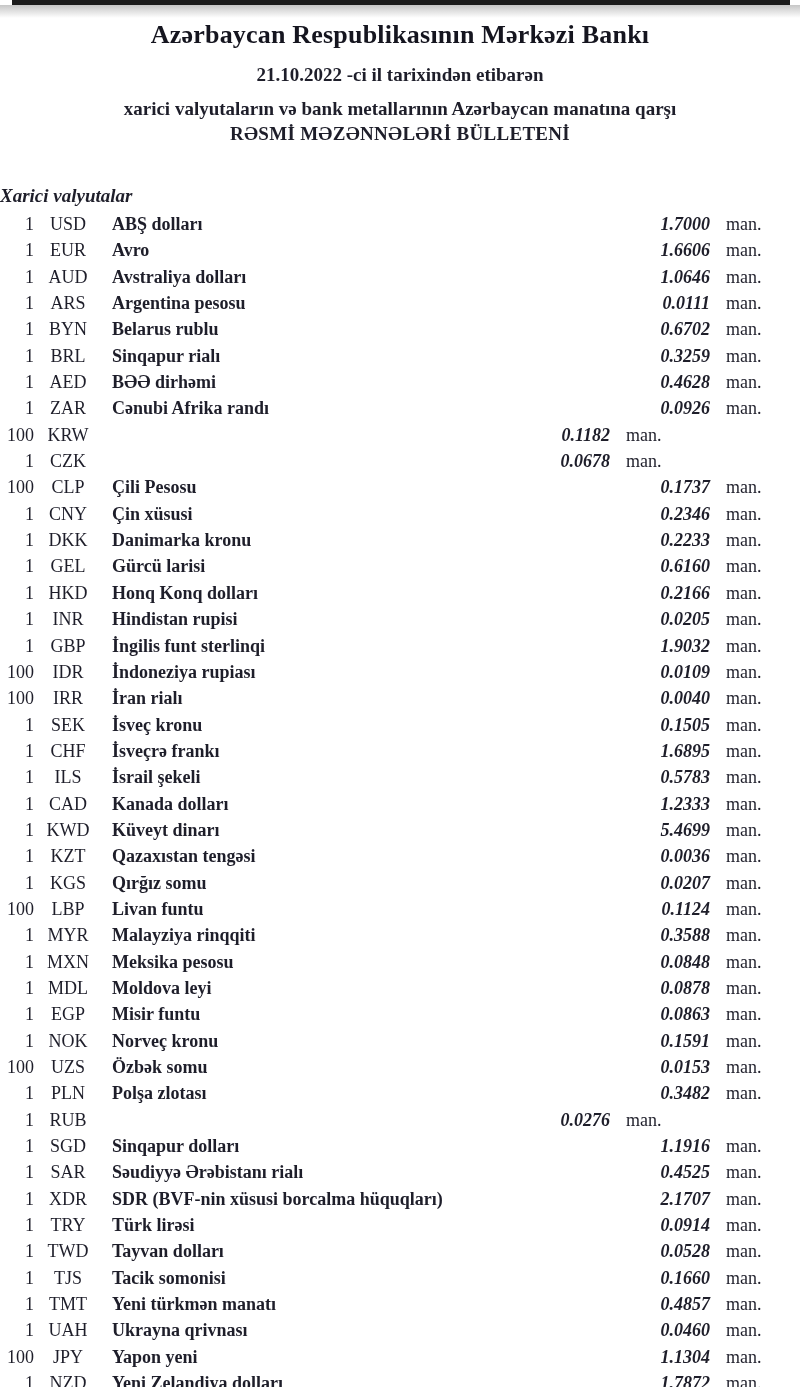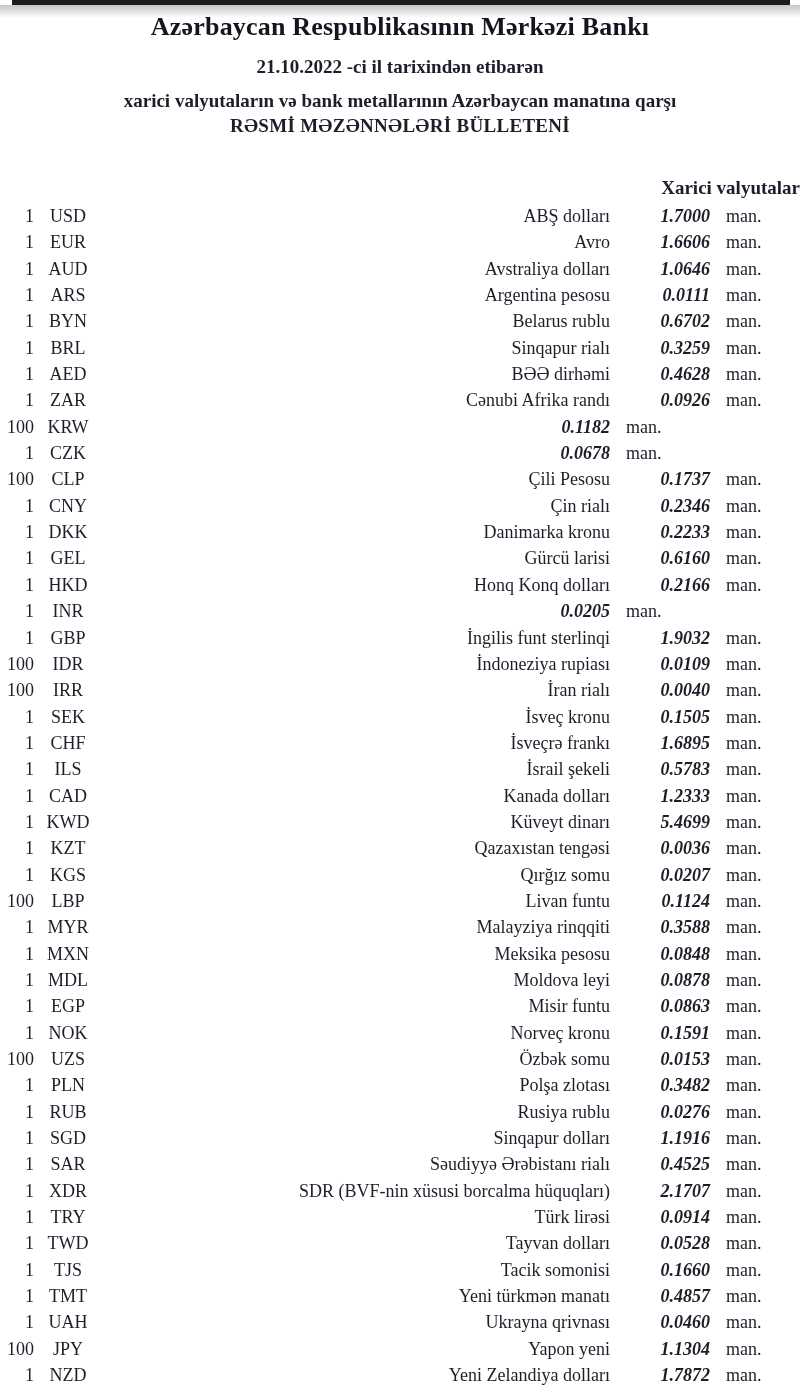--- a/index.html
+++ b/index.html
@@ -27,21 +27,21 @@
     position: absolute;
     top: 5px;
     left: 0;
     width: 800px;
     height: 13px;
     background: linear-gradient(#c6c6c6, #ffffff);
   }
   .header {
     position: relative;
     text-align: center;
-    padding-top: 12px;
+    padding-top: 20px;
   }
   .bank-name {
     font-size: 26px;
     font-weight: bold;
     line-height: 30px;
     color: #15151f;
     letter-spacing: 0.2px;
   }
   .date-line {
     font-size: 19px;
@@ -59,43 +59,45 @@
     font-size: 19px;
     font-weight: bold;
     line-height: 24px;
     margin-top: 1px;
     letter-spacing: 0.3px;
   }
   .section-title {
     font-size: 19px;
     font-weight: bold;
     line-height: 24px;
-    text-align: right;
+    text-align: left;
     margin-top: 38px;
+    font-style: italic;
   }
   .rates-table {
     margin-top: 3px;
   }
   .row {
     display: grid;
     grid-template-columns: 38px 60px 1fr 100px 55px;
     padding-right: 35px;
     line-height: 26.35px;
     font-size: 18px;
   }
   .cell-qty {
     text-align: right;
     padding-right: 4px;
   }
   .cell-code {
     text-align: center;
   }
   .cell-name {
-    text-align: right;
+    text-align: left;
     padding-left: 14px;
+    font-weight: bold;
   }
   .cell-rate {
     text-align: right;
     font-weight: bold;
     font-style: italic;
   }
   .cell-unit {
     text-align: left;
     padding-left: 16px;
   }
@@ -198,21 +200,21 @@
     <span class="cell-qty">100</span>
     <span class="cell-code">CLP</span>
     <span class="cell-name">Çili Pesosu</span>
     <span class="cell-rate">0.1737</span>
     <span class="cell-unit">man.</span>
   </div>
 
   <div class="row">
     <span class="cell-qty">1</span>
     <span class="cell-code">CNY</span>
-    <span class="cell-name">Çin rialı</span>
+    <span class="cell-name">Çin xüsusi</span>
     <span class="cell-rate">0.2346</span>
     <span class="cell-unit">man.</span>
   </div>
 
   <div class="row">
     <span class="cell-qty">1</span>
     <span class="cell-code">DKK</span>
     <span class="cell-name">Danimarka kronu</span>
     <span class="cell-rate">0.2233</span>
     <span class="cell-unit">man.</span>
@@ -230,20 +232,21 @@
     <span class="cell-qty">1</span>
     <span class="cell-code">HKD</span>
     <span class="cell-name">Honq Konq dolları</span>
     <span class="cell-rate">0.2166</span>
     <span class="cell-unit">man.</span>
   </div>
 
   <div class="row">
     <span class="cell-qty">1</span>
     <span class="cell-code">INR</span>
+    <span class="cell-name">Hindistan rupisi</span>
     <span class="cell-rate">0.0205</span>
     <span class="cell-unit">man.</span>
   </div>
 
   <div class="row">
     <span class="cell-qty">1</span>
     <span class="cell-code">GBP</span>
     <span class="cell-name">İngilis funt sterlinqi</span>
     <span class="cell-rate">1.9032</span>
     <span class="cell-unit">man.</span>
@@ -381,21 +384,20 @@
     <span class="cell-qty">1</span>
     <span class="cell-code">PLN</span>
     <span class="cell-name">Polşa zlotası</span>
     <span class="cell-rate">0.3482</span>
     <span class="cell-unit">man.</span>
   </div>
 
   <div class="row">
     <span class="cell-qty">1</span>
     <span class="cell-code">RUB</span>
-    <span class="cell-name">Rusiya rublu</span>
     <span class="cell-rate">0.0276</span>
     <span class="cell-unit">man.</span>
   </div>
 
   <div class="row">
     <span class="cell-qty">1</span>
     <span class="cell-code">SGD</span>
     <span class="cell-name">Sinqapur dolları</span>
     <span class="cell-rate">1.1916</span>
     <span class="cell-unit">man.</span>

